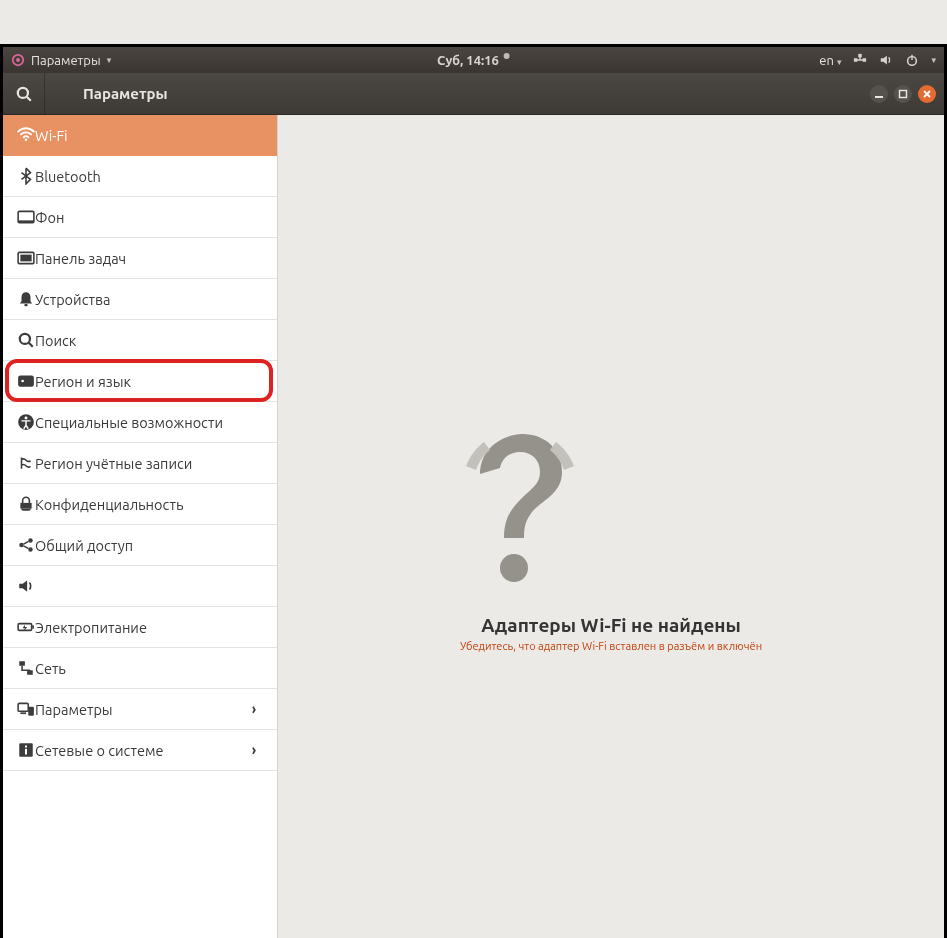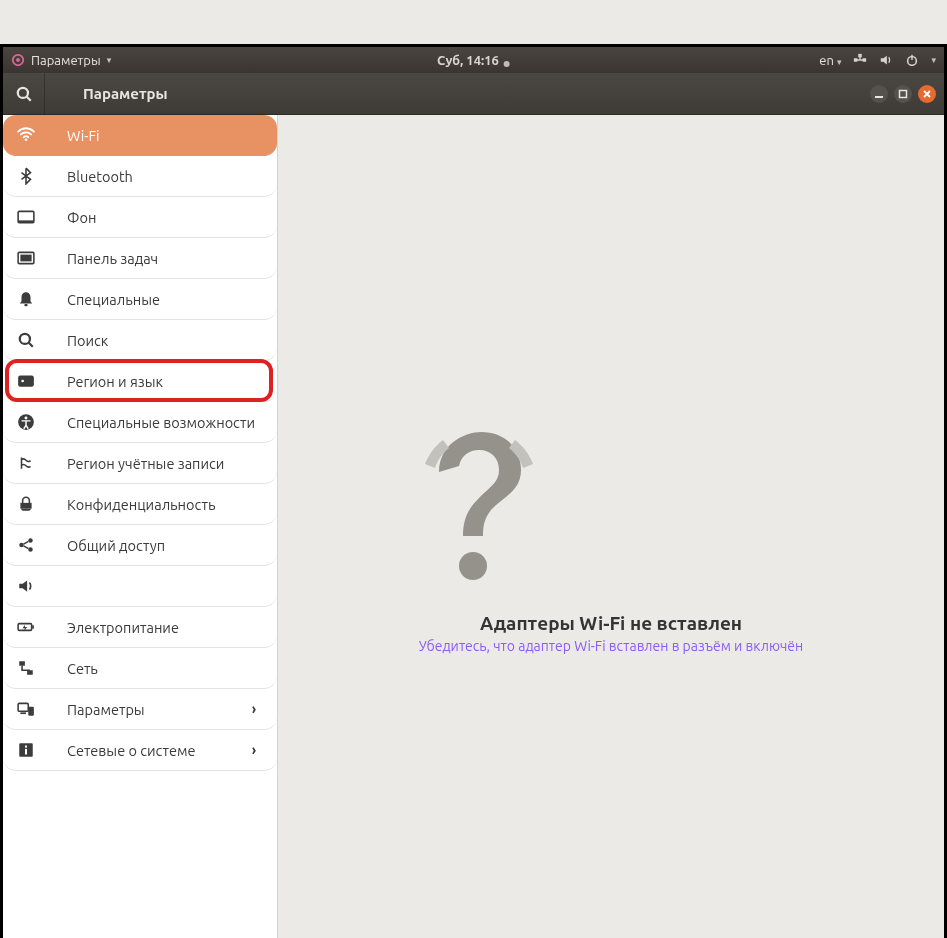--- a/index.html
+++ b/index.html
@@ -29,21 +29,21 @@
 .topbar {
   height: 26px;
   background: linear-gradient(#4a4540, #3a3530);
   color: #e7e3de;
   display: flex;
   align-items: center;
   padding: 0 8px;
   font-size: 13px;
 }
 .topbar-left { display: flex; align-items: center; gap: 6px; }
-.topbar-center { position: absolute; left: 50%; transform: translateX(-50%); display: flex; align-items: flex-end; gap: 5px; font-weight: 600; color:#d8d4cf;}
+.topbar-center { position: absolute; left: 50%; transform: translateX(-50%); display: flex; align-items: flex-start; gap: 5px; font-weight: 600; color:#d8d4cf;}
 .topbar-right { margin-left: auto; display: flex; align-items: center; gap: 12px; }
 .topbar .dropdown-arrow { font-size: 9px; opacity: .8; }
 .topbar .gear-ico {
   width:14px;height:14px;display:inline-block;
 }
 .dot { width:6px;height:6px;border-radius:50%;background:#c0bcb6;display:inline-block;}
 
 
 .headerbar {
   height: 42px;
@@ -81,25 +81,24 @@
 .sidebar {
   width: 275px;
   background:#fff;
   border-right:1px solid #d6d3cf;
   overflow-y:auto;
 }
 .sidebar-item {
   display:flex;align-items:center;
   height:41px;
   padding:0 14px;
-  gap:32px;
+  gap:0;
   border-bottom:1px solid #e5e3e0;
   color:#3a3a3a;
   cursor:pointer;
-  border-radius:13px;
 }
 .sidebar-item.active {
   background:#e89163;
   color:#fff;
   border-bottom-color:#e89163;
 }
 .sidebar-item .icon {
   width:18px;height:18px;flex:0 0 18px;
   display:flex;align-items:center;justify-content:center;
   color:#3c3c3c;
@@ -140,22 +139,22 @@
   color:#9a9893;
   margin-bottom:18px;
 }
 .empty-state h2 {
   font-size:19px;
   font-weight:700;
   color:#343434;
   margin-bottom:4px;
 }
 .empty-state p {
-  font-size:14px;
-  color:#8b5cf6;
+  font-size:11px;
+  color:#c2410c;
 }
 
 svg { display:block; }
 </style>
 </head>
 <body>
 
 <div class="outer">
 
   <div class="topbar">
@@ -271,21 +270,21 @@
         <span class="label">Панель задач</span>
       </div>
 
       <div class="sidebar-item">
         <span class="icon">
             <svg width="18" height="18" viewBox="0 0 16 16">
               <path d="M8 2c2.5 0 4 2 4 4.5V10l1.5 2h-11L4 10V6.5C4 4 5.5 2 8 2z" fill="currentColor"></path>
               <rect x="6.5" y="12.5" width="3" height="2" rx="1" fill="currentColor"></rect>
             </svg>
           </span>
-        <span class="label">Специальные</span>
+        <span class="label">Устройства</span>
       </div>
 
       <div class="sidebar-item">
         <span class="icon">
             <svg width="18" height="18" viewBox="0 0 16 16">
               <circle cx="7" cy="7" r="4.5" fill="none" stroke="currentColor" stroke-width="2"></circle>
               <line x1="10.5" y1="10.5" x2="14" y2="14" stroke="currentColor" stroke-width="2"></line>
             </svg>
           </span>
         <span class="label">Поиск</span>
@@ -404,19 +403,19 @@
     <div class="content">
       <div class="empty-state">
         <div class="bigicon">
           <svg width="120" height="170" viewBox="0 0 120 170">
             <path d="M20 48 C20 20 46 8 62 8 C86 8 102 24 102 46 C102 68 82 74 72 86 C66 94 64 100 64 112 L44 112 C44 94 50 84 60 74 C72 62 80 58 80 46 C80 34 72 26 60 26 C50 26 42 32 40 42 Z" fill="#95928c"></path>
             <circle cx="54" cy="142" r="14" fill="#95928c"></circle>
             <path d="M6 40 C10 30 16 22 24 16 L30 24 C24 29 19 35 16 44 Z" fill="#c3c1bb"></path>
             <path d="M114 40 C110 30 104 22 96 16 L90 24 C96 29 101 35 104 44 Z" fill="#c3c1bb"></path>
           </svg>
         </div>
-        <h2>Адаптеры Wi-Fi не вставлен</h2>
+        <h2>Адаптеры Wi-Fi не найдены</h2>
         <p>Убедитесь, что адаптер Wi-Fi вставлен в разъём и включён</p>
       </div>
     </div>
   </div>
 
 </div>
 
 </body></html>

